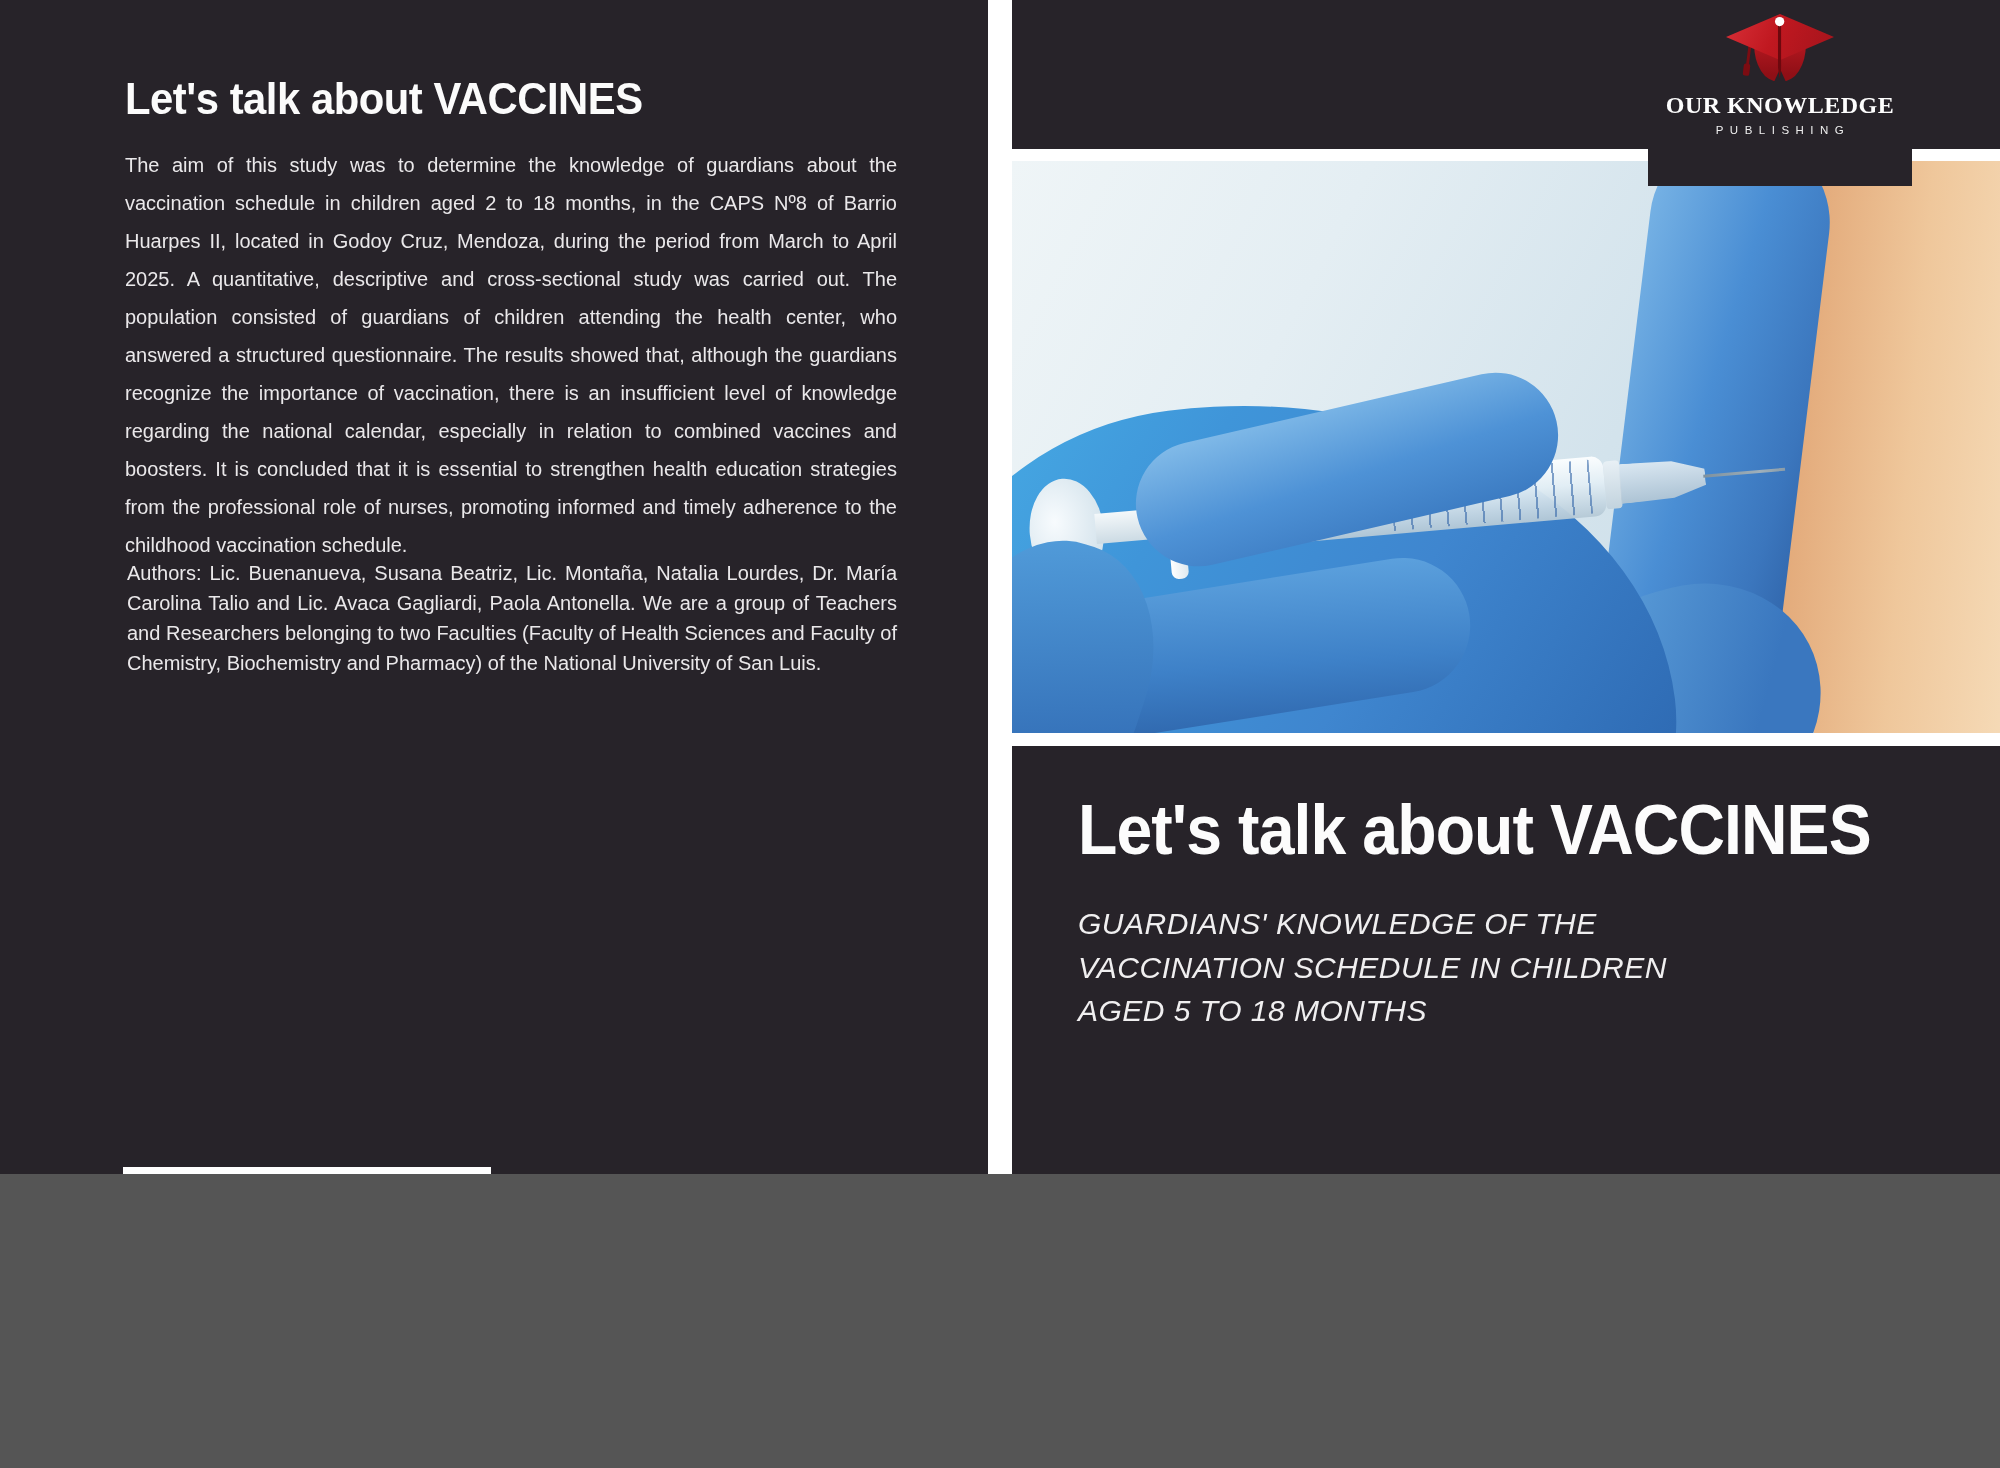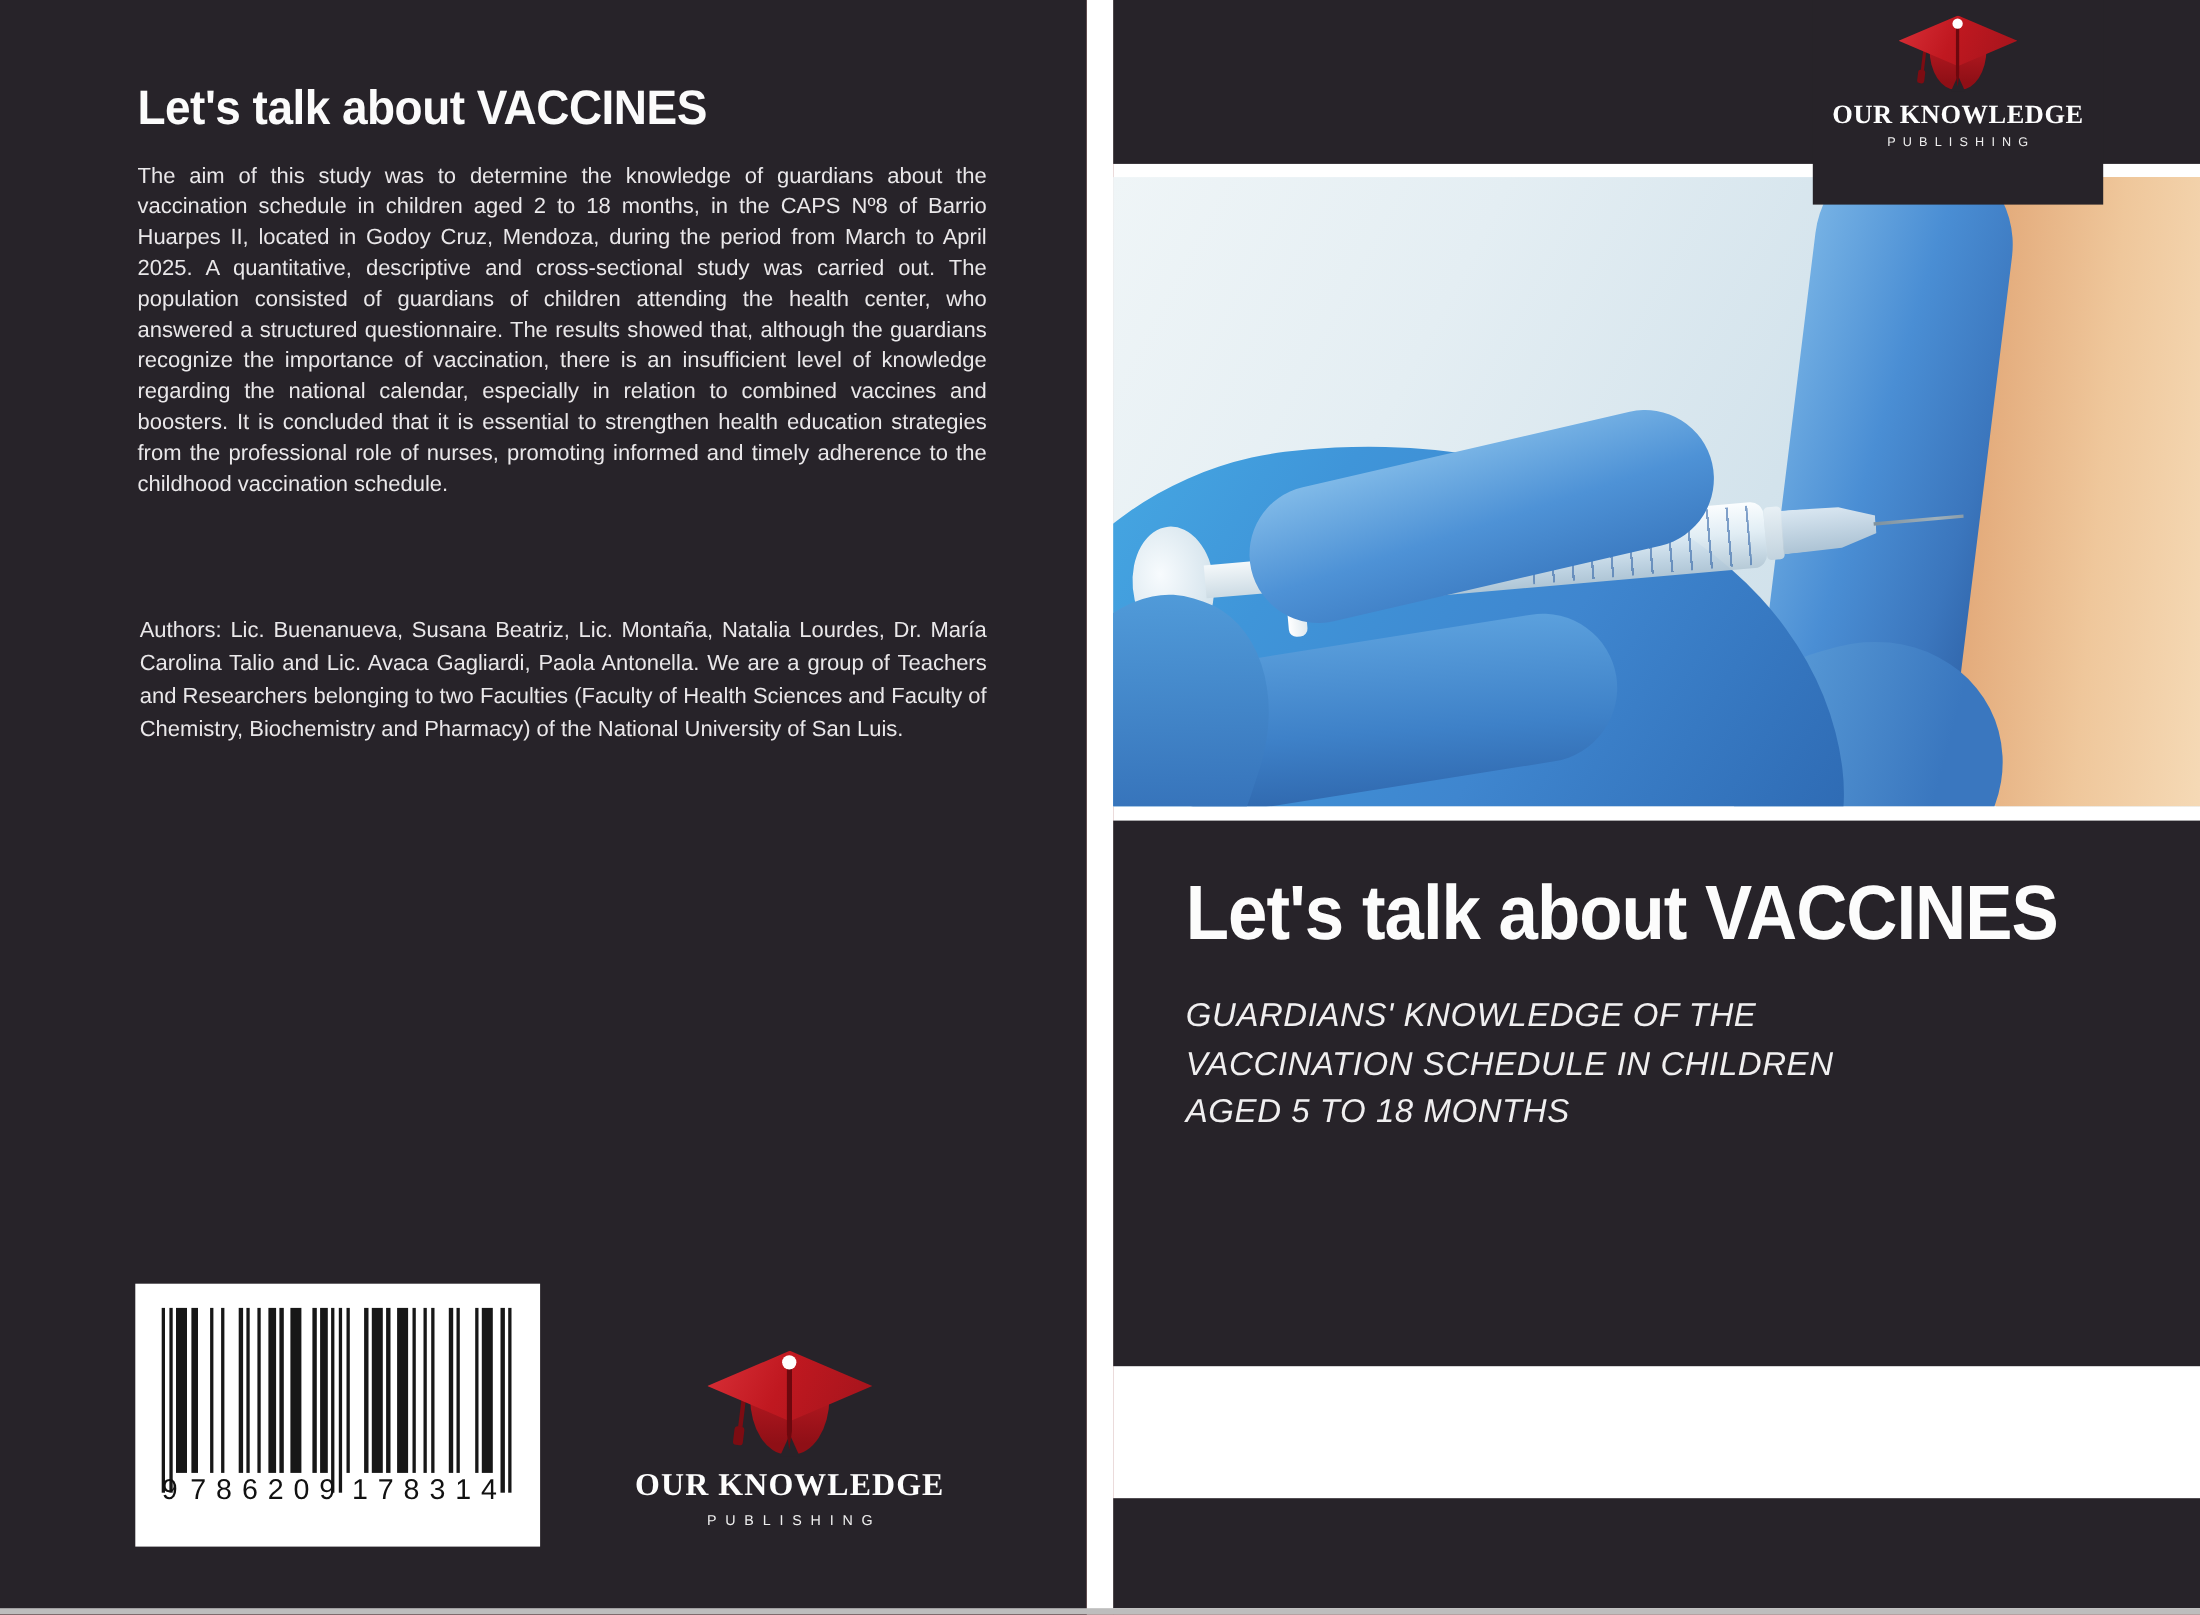--- a/index.html
+++ b/index.html
@@ -1,29 +1,29 @@
 <!DOCTYPE html>
 <html><head>
 <meta charset="utf-8">
 <style>
   :root{
     --dark:#272329;
     --white:#ffffff;
   }
   html,body{margin:0;padding:0;background:#555;}
-  .canvas{position:relative;width:2000px;height:1468px;background:#7f1d1d;overflow:hidden;
+  .canvas{position:relative;width:2000px;height:1174px;background:#8b5cf6;overflow:hidden;
           font-family:"Liberation Sans",sans-serif;}
 
   
   .back{position:absolute;left:0;top:0;width:988px;height:1468px;background:var(--dark);}
   .back-title{position:absolute;left:125px;top:74px;margin:0;color:#fbfbfb;
               font-size:44px;font-weight:bold;letter-spacing:-0.5px;white-space:nowrap;
               transform:scaleX(.95);transform-origin:left top;}
   .abstract{position:absolute;left:125px;top:146px;width:772px;margin:0;
-            color:#eae8ea;font-size:20px;line-height:28px;text-align:justify;}
+            color:#eae8ea;font-size:20px;line-height:38px;text-align:justify;}
   .authors-note{position:absolute;left:127px;top:558px;width:770px;margin:0;
             color:#eae8ea;font-size:20px;line-height:30px;text-align:justify;}
 
   
   .barcode{position:absolute;left:123px;top:1167px;width:368px;height:239px;background:#fff;
            box-sizing:border-box;padding:22px 24px 10px;}
   .barcode-bars{position:relative;height:168px;}
   .bc-bar{position:absolute;top:0;background:#171717;}
   .barcode-digits{display:flex;margin-top:-18px;position:relative;color:#111;
                   font-size:26px;line-height:30px;}

